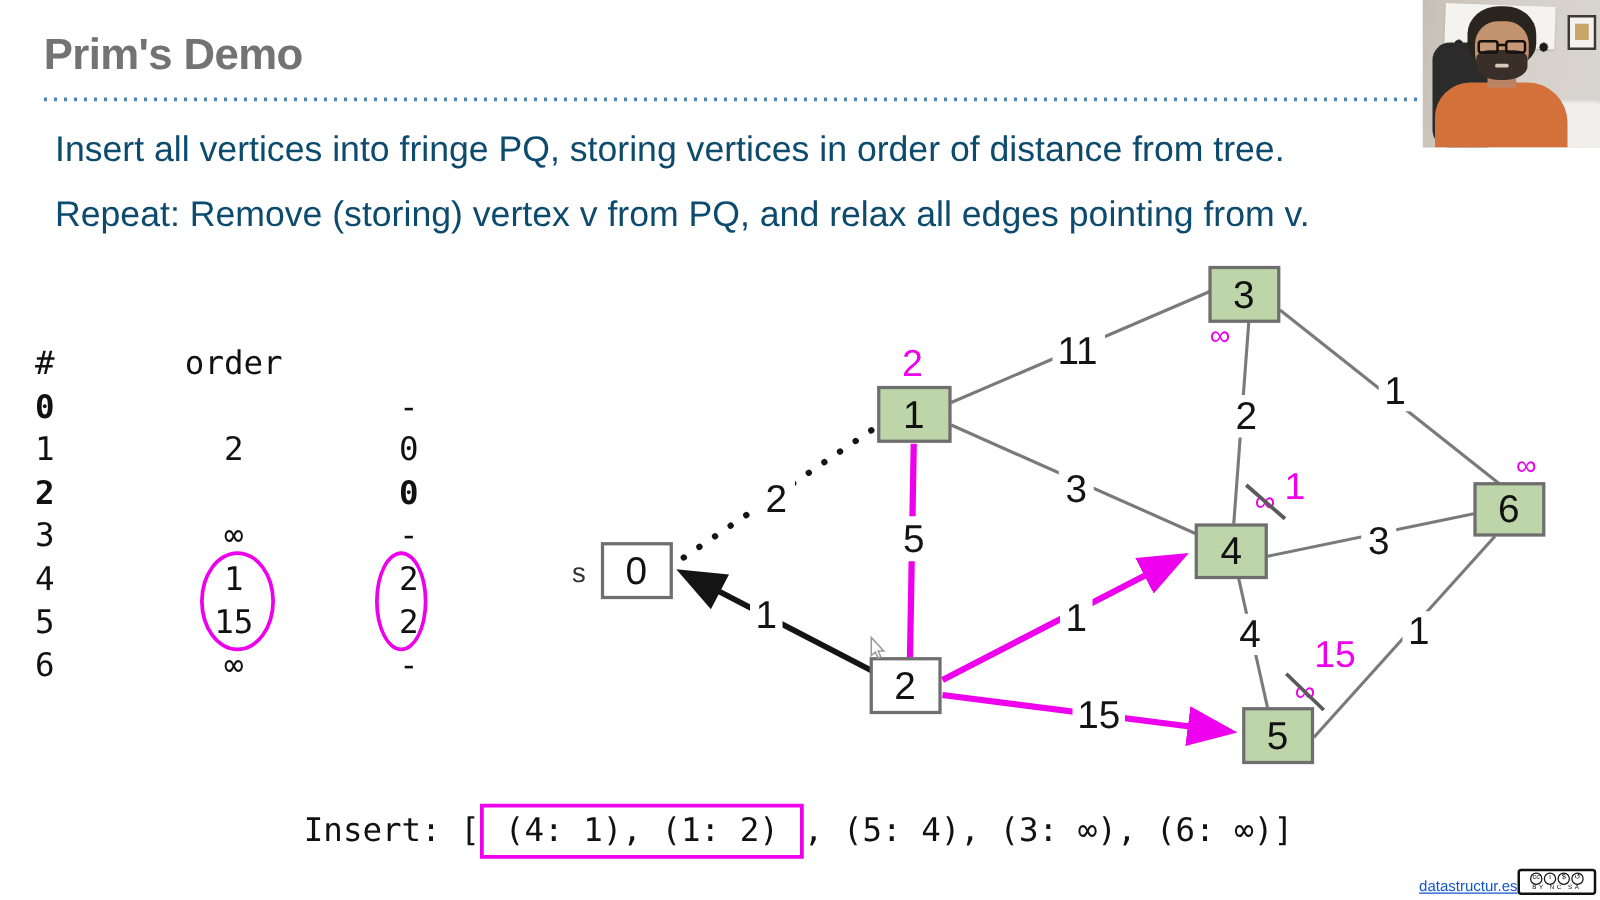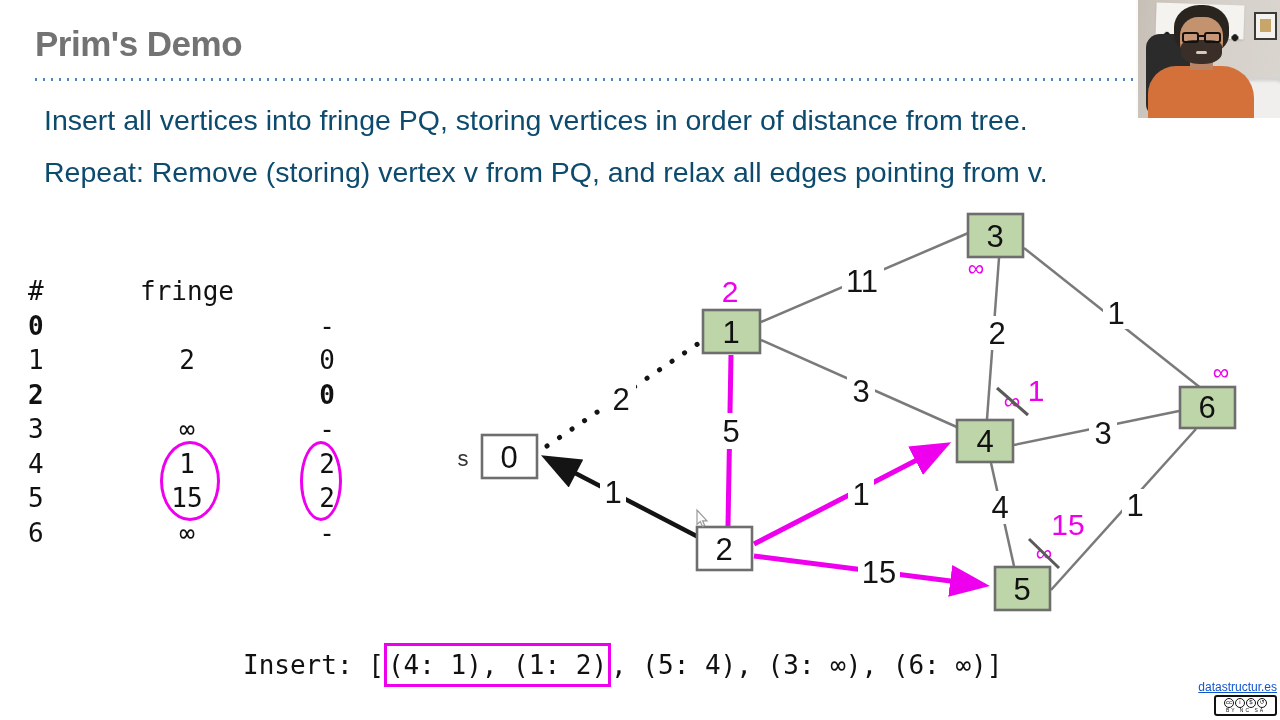--- a/index.html
+++ b/index.html
@@ -34,24 +34,24 @@
   .graph-svg text { font-family:"Liberation Sans", sans-serif; }
   .ew   { font-size:31px; fill:#141414; text-anchor:middle; }
   .nlab { font-size:31px; fill:#111; text-anchor:middle; }
   .dlab { font-size:30px; fill:#ee00ee; text-anchor:middle; }
   .dlab.small { font-size:23px; }
   .slab { font-size:22px; fill:#333; text-anchor:middle; }
 
   
   .fringe { position:absolute; left:243px; top:647px; font-family:"DejaVu Sans Mono","Liberation Mono",monospace;
             font-size:26px; line-height:36px; color:#111; white-space:pre; }
-  .fringe .boxed { border:3px solid #ee00ee; padding:4px 1px; }
-
-  
-  .footer { position:absolute; right:3px; bottom:4px; display:flex; flex-direction:column; align-items:flex-end; }
+  .fringe .boxed { border:3px solid #ee00ee; padding:4px 17px; }
+
+  
+  .footer { position:absolute; right:3px; bottom:4px; display:flex; flex-direction:row; align-items:flex-end; }
   .ds-link { font-size:12px; color:#1155cc; text-decoration:underline; }
   .cc-badge { margin-top:1px; width:63px; height:21px; background:#fff; border:2px solid #111;
               border-radius:3px; display:flex; flex-direction:column; align-items:center; justify-content:center; }
   .cc-badge .icons { display:flex; gap:1px; }
   .cc-badge .ic { width:10px; height:10px; border:1.4px solid #111; border-radius:50%;
                   font-size:6px; line-height:7px; text-align:center; color:#111; overflow:hidden; }
   .cc-badge .lic-text { font-size:5px; letter-spacing:2px; color:#111; line-height:5px; }
 
   
   .webcam { position:absolute; left:1136px; top:0; width:144px; height:118px; overflow:hidden;
@@ -84,21 +84,21 @@
 <body>
 
 <h1 class="title">Prim's Demo</h1>
 <div class="title-divider"></div>
 <div class="body-line l1">Insert all vertices into fringe PQ, storing vertices in order of distance from tree.</div>
 <div class="body-line l2">Repeat: Remove (storing) vertex v from PQ, and relax all edges pointing from v.</div>
 
 <div class="dist-table">
   <div class="row">
     <span class="c1">#</span>
-    <span class="c2">fringe</span>
+    <span class="c2">order</span>
   </div>
   <div class="row">
     <span class="c1 bold">0</span>
     <span class="c2"></span>
     <span class="c3">-</span>
   </div>
   <div class="row">
     <span class="c1">1</span>
     <span class="c2">2</span>
     <span class="c3">0</span>

